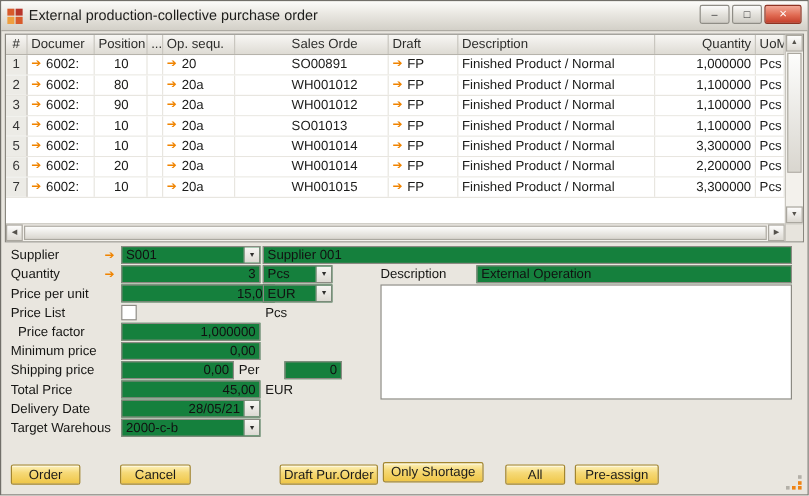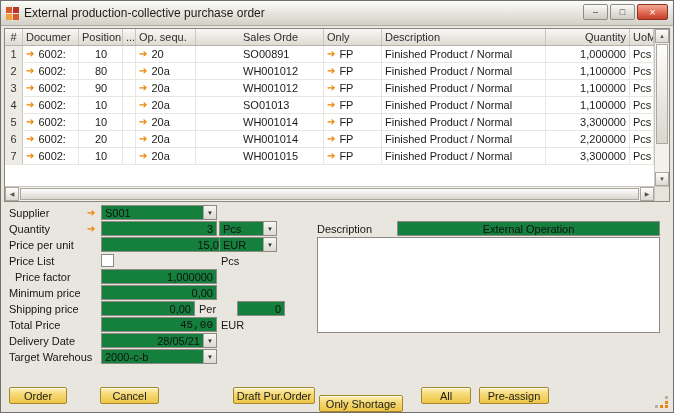--- a/index.html
+++ b/index.html
@@ -109,21 +109,21 @@
   <div class="grid">
     <div class="grid-inner">
       <div class="grid-header">
         <div class="hcell c0">#</div>
         <div class="hcell c1">Documer</div>
         <div class="hcell c2 hc2">Position</div>
         <div class="hcell c3">...</div>
         <div class="hcell c4">Op. sequ.</div>
         <div class="hcell c5">Branch</div>
         <div class="hcell c6">Sales Orde</div>
-        <div class="hcell c7">Only</div>
+        <div class="hcell c7">Draft</div>
         <div class="hcell c8">Description</div>
         <div class="hcell c9">Quantity</div>
         <div class="hcell c10">UoM</div>
       </div>
       <div>
     <div class="grow">
       <div class="cell c0">1</div>
       <div class="cell c1">
               <span class="larr">➔</span>
               <span>6002:</span>
@@ -298,32 +298,35 @@
     </div>
     <div class="corner"></div>
   </div>
 
   <div class="flabel" style="left:8px; top:204px;">Supplier</div>
   <div class="farrow" style="left:86px; top:204px;">➔</div>
   <div class="ffield combo" style="left:100px; top:204px; width:116px;">
     <span class="val">S001</span>
     <span class="ddbtn">▼</span>
   </div>
+  <div class="ffield" style="left:218px; top:204px; width:441px;">
+    <span class="val">Supplier 001</span>
+  </div>
 
   <div class="flabel" style="left:8px; top:220px;">Quantity</div>
   <div class="farrow" style="left:86px; top:220px;">➔</div>
   <div class="ffield num" style="left:100px; top:220px; width:116px;">
     <span class="val">3</span>
   </div>
   <div class="ffield combo" style="left:218px; top:220px; width:58px;">
     <span class="val">Pcs</span>
     <span class="ddbtn">▼</span>
   </div>
   <div class="flabel" style="left:316px; top:220px;">Description</div>
-  <div class="ffield" style="left:396px; top:220px; width:263px;text-align:center;">
+  <div class="ffield" style="left:396px; top:220px; width:263px;">
     <span class="val">External Operation</span>
   </div>
 
   <div class="flabel" style="left:8px; top:236px;">Price per unit</div>
   <div class="ffield num" style="left:100px; top:236px; width:128px;padding-left:17px;">
     <span class="val">15,00</span>
   </div>
   <div class="ffield combo" style="left:218px; top:236px; width:58px;">
     <span class="val">EUR</span>
     <span class="ddbtn">▼</span>
@@ -347,41 +350,41 @@
   <div class="flabel" style="left:8px; top:300px;">Shipping price</div>
   <div class="ffield num" style="left:100px; top:300px; width:94px;">
     <span class="val">0,00</span>
   </div>
   <div class="flabel" style="left:198px; top:300px;">Per</div>
   <div class="ffield num" style="left:236px; top:300px; width:48px;">
     <span class="val">0</span>
   </div>
 
   <div class="flabel" style="left:8px; top:316px;">Total Price</div>
-  <div class="ffield num" style="left:100px; top:316px; width:116px;font-family:Liberation Mono, monospace;">
+  <div class="ffield num" style="left:100px; top:316px; width:116px;">
     <span class="val">45,00</span>
   </div>
   <div class="flabel" style="left:220px; top:316px;">EUR</div>
 
   <div class="flabel" style="left:8px; top:332px;">Delivery Date</div>
   <div class="ffield combo num" style="left:100px; top:332px; width:116px;">
     <span class="val">28/05/21</span>
     <span class="ddbtn">▼</span>
   </div>
 
   <div class="flabel" style="left:8px; top:348px;">Target Warehous</div>
   <div class="ffield combo" style="left:100px; top:348px; width:116px;">
     <span class="val">2000-c-b</span>
     <span class="ddbtn">▼</span>
   </div>
 
   <div class="btn" style="left:8px;  top:386px; width:58px;">Order</div>
   <div class="btn" style="left:99px; top:386px; width:59px;">Cancel</div>
   <div class="btn" style="left:232px; top:386px; width:82px;">Draft Pur.Order</div>
-  <div class="btn" style="left:318px; top:394px; width:84px;">Only Shortage</div>
+  <div class="btn" style="left:318px; top:384px; width:84px;">Only Shortage</div>
   <div class="btn" style="left:420px; top:386px; width:50px;">All</div>
   <div class="btn" style="left:478px; top:386px; width:70px;">Pre-assign</div>
 
   <svg class="grip" viewBox="0 0 14 14">
     <rect x="10" y="1" width="3" height="3" fill="#b3b0a8"></rect>
     <rect x="10" y="6" width="3" height="3" fill="#ef8414"></rect>
     <rect x="5" y="10" width="3" height="3" fill="#ef8414"></rect>
     <rect x="10" y="10" width="3" height="3" fill="#ef8414"></rect>
     <rect x="0" y="10" width="3" height="3" fill="#b3b0a8"></rect>
   </svg>

